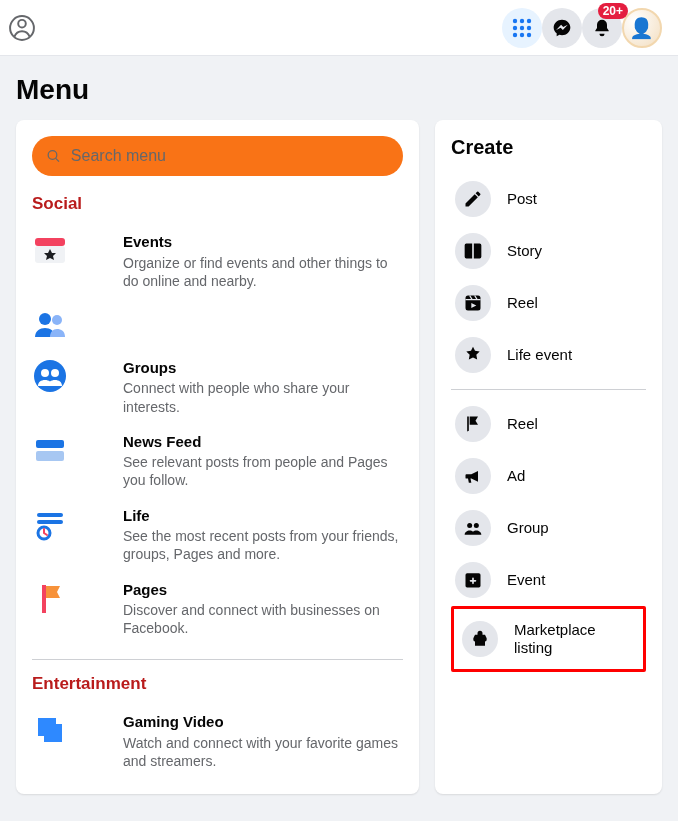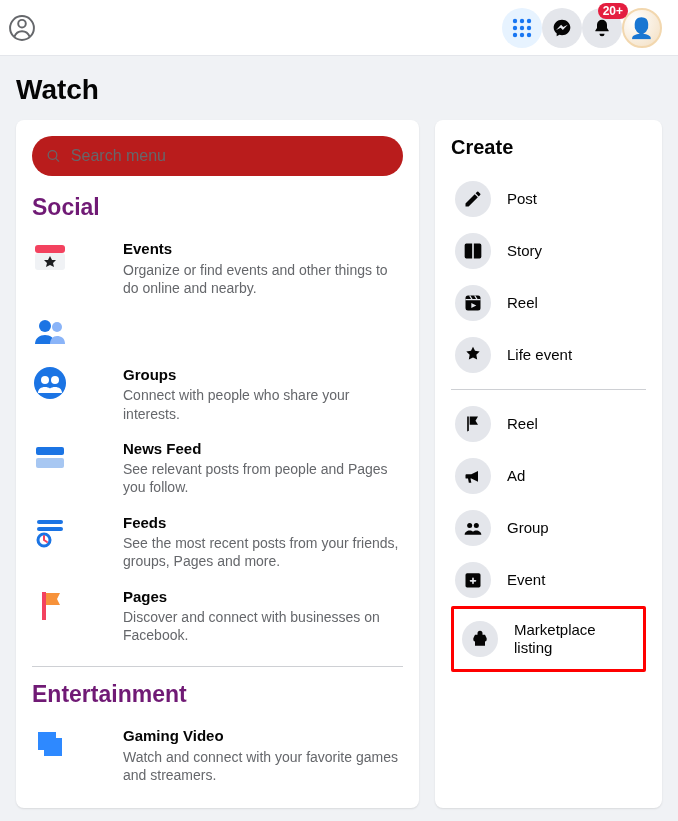--- a/index.html
+++ b/index.html
@@ -79,43 +79,43 @@
     }
     .panel {
       background: #ffffff;
       border-radius: 8px;
       box-shadow: 0 1px 2px rgba(0,0,0,0.1);
       padding: 16px;
     }
     .left-panel { width: 403px; }
     .right-panel { width: 227px; }
     .search-box {
-      background: #b91c1c;
+      background: #f97316;
       border-radius: 50px;
       height: 40px;
       display: flex;
       align-items: center;
       padding: 0 14px;
       gap: 10px;
       margin-bottom: 18px;
     }
     .search-box input {
       border: none;
       background: transparent;
       outline: none;
       font-size: 16px;
       width: 100%;
       color: #050505;
     }
     .search-box input::placeholder { color: #65676b; }
     .section-heading {
-      font-size: 23px;
+      font-size: 17px;
       font-weight: 700;
       margin-bottom: 10px;
-      color: #701a75;
+      color: #b91c1c;
     }
     .menu-item {
       display: flex;
       gap: 14px;
       padding: 8px 0;
       cursor: pointer;
       align-items: flex-start;
     }
     .menu-icon {
       width: 36px;
@@ -220,21 +220,21 @@
     <div class="icon-btn">
       <svg width="20" height="20" viewBox="0 0 24 24" fill="#050505">
         <path d="M12 2a6 6 0 0 0-6 6v4l-2 3v1h16v-1l-2-3V8a6 6 0 0 0-6-6zm0 20a3 3 0 0 0 3-3H9a3 3 0 0 0 3 3z"></path>
       </svg>
       <span class="badge">20+</span>
     </div>
     <div class="avatar">👤</div>
   </div>
 </div>
 
-<h1 class="page-title">Watch</h1>
+<h1 class="page-title">Menu</h1>
 
 <div class="content">
 
   <div class="panel left-panel">
     <div class="search-box">
       <svg width="16" height="16" viewBox="0 0 24 24" fill="none" stroke="#65676b" stroke-width="2">
         <circle cx="10.5" cy="10.5" r="7"></circle>
           <line x1="21" y1="21" x2="15.8" y2="15.8"></line>
       </svg>
       <input type="text" placeholder="Search menu" style="">
@@ -298,21 +298,21 @@
     <div class="menu-item">
       <div class="menu-icon">
         <svg width="36" height="36" viewBox="0 0 36 36">
             <rect x="5" y="7" width="26" height="4" rx="2" fill="#1b74e4"></rect>
             <rect x="5" y="14" width="26" height="4" rx="2" fill="#1b74e4"></rect>
             <circle cx="12" cy="27" r="6" fill="#fff" stroke="#1b74e4" stroke-width="3"></circle>
             <path d="M12 23v4l3 2" stroke="#f3425f" stroke-width="2" fill="none" stroke-linecap="round"></path>
           </svg>
       </div>
       <div class="menu-text">
-        <div class="menu-title">Feeds</div>
+        <div class="menu-title">Life</div>
         <div class="menu-desc">See the most recent posts from your friends, groups, Pages and more.</div>
       </div>
     </div>
 
     <div class="menu-item">
       <div class="menu-icon">
         <svg width="36" height="36" viewBox="0 0 36 36">
             <rect x="10" y="5" width="4" height="28" fill="#f3425f"></rect>
             <path d="M14 6h14l-3 6 3 6H14z" fill="#f7923a"></path>
           </svg>

